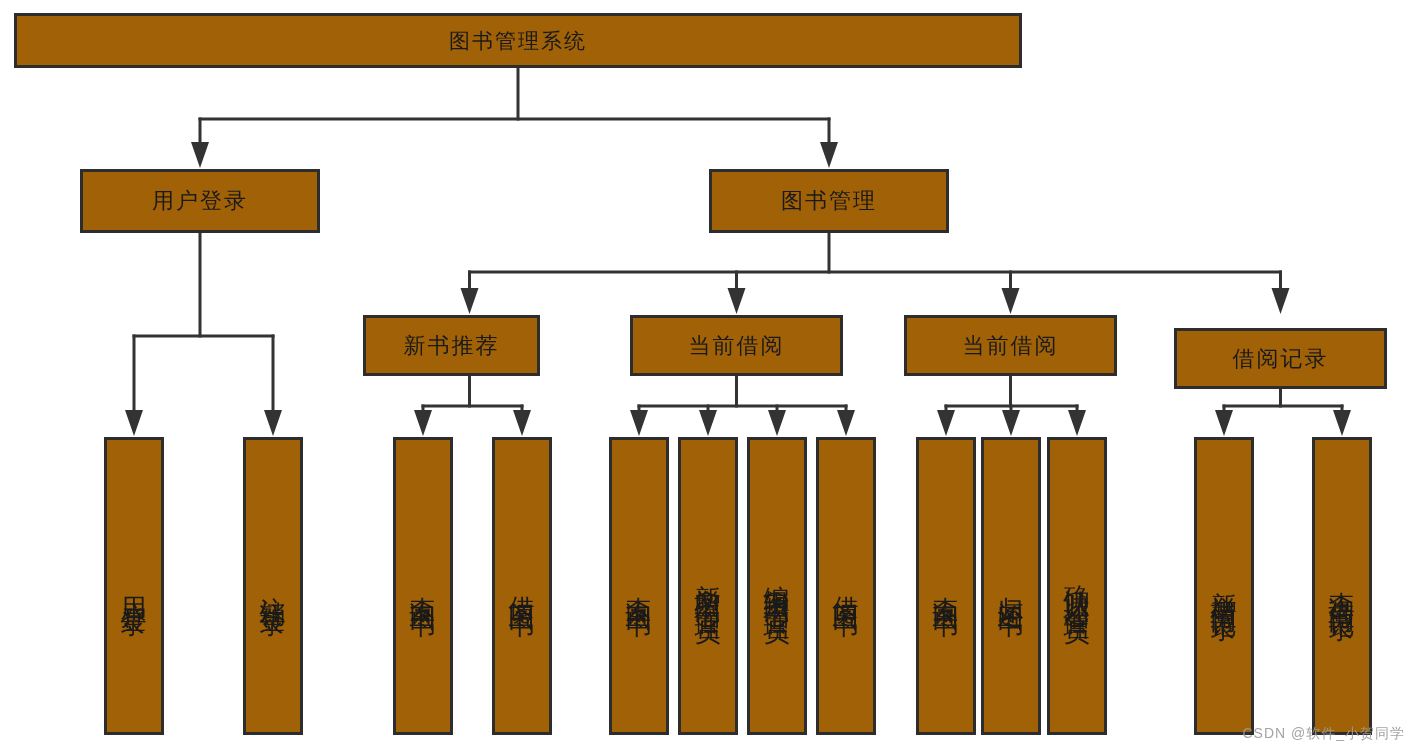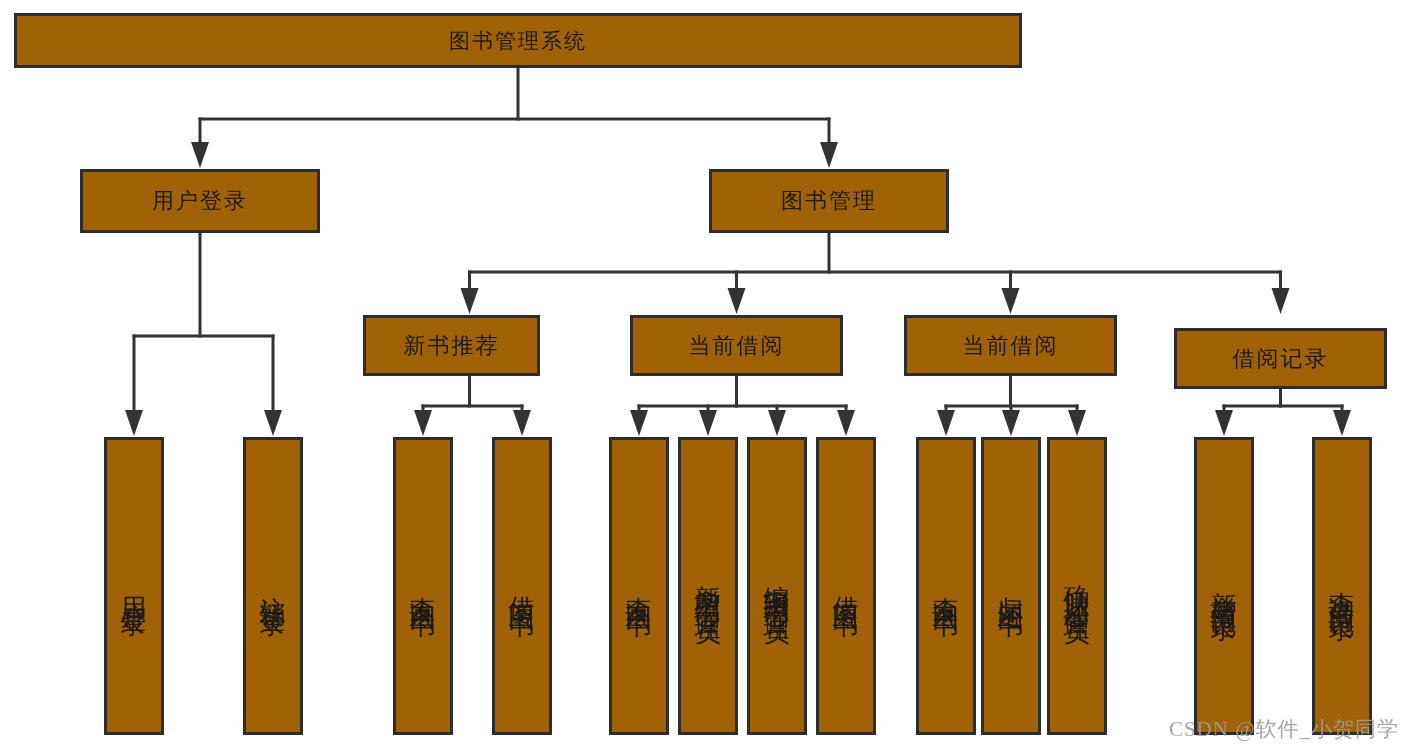--- a/index.html
+++ b/index.html
@@ -43,28 +43,27 @@
   }
   .node.vertical .label {
     writing-mode: vertical-rl;
     text-orientation: mixed;
     font-size: 26px;
     letter-spacing: 5px;
     line-height: 1;
   }
   .watermark {
     position: absolute;
-    right: 6px;
+    right: 0;
     bottom: 4px;
-    font-size: 21px;
+    font-size: 14px;
     color: rgba(155, 155, 155, 0.92);
     letter-spacing: 1px;
     z-index: 3;
     white-space: nowrap;
-    font-family: Liberation Serif, serif;
   }
 </style>
 </head>
 <body>
 
 <div class="stage">
   <svg id="connectors" width="1405" height="747" viewBox="0 0 1405 747">
       <line x1="518" y1="66" x2="518" y2="119" stroke="#333333" stroke-width="3" stroke-linecap="square"></line>
       <line x1="200" y1="119" x2="829" y2="119" stroke="#333333" stroke-width="3" stroke-linecap="square"></line>
       <line x1="200" y1="119" x2="200" y2="148" stroke="#333333" stroke-width="3" stroke-linecap="square"></line>

